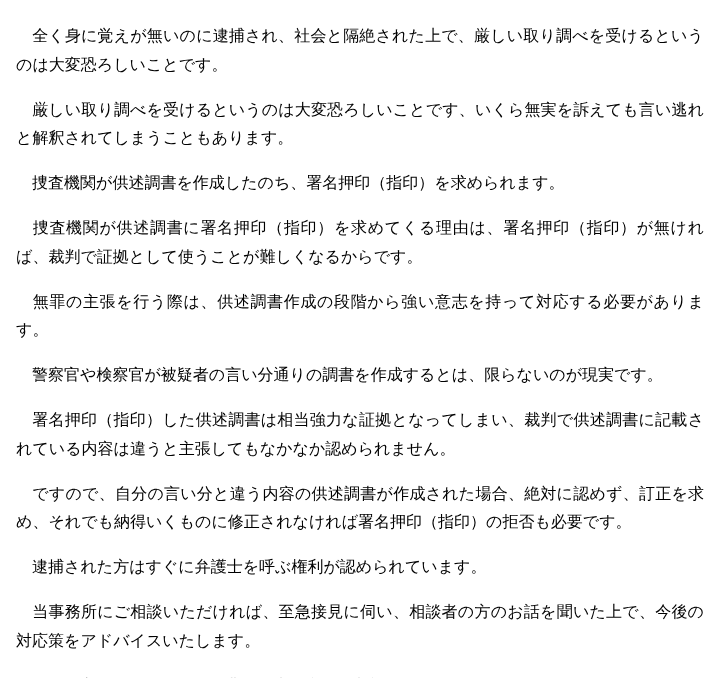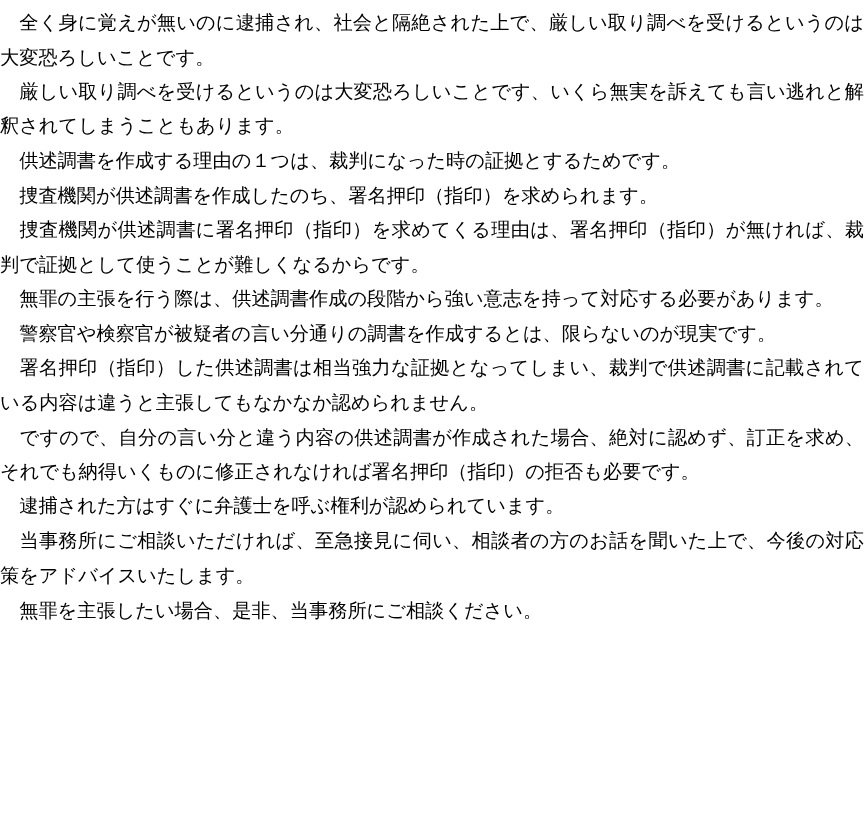--- a/index.html
+++ b/index.html
@@ -16,34 +16,33 @@
     box-sizing: border-box;
     width: 720px;
     padding: 6px 0 0 0;
     font-family: "Liberation Sans", "DejaVu Sans", sans-serif;
     font-size: 16px;
     line-height: 28.8px;
     color: #000000;
     text-align: justify;
   }
   .article p {
-    margin: 0;
+    margin: 16px;
     padding: 0;
     
     word-break: break-all;
     overflow-wrap: break-word;
   }
 </style>
 </head>
 <body>
 
 <main class="article">
   <p>　全く身に覚えが無いのに逮捕され、社会と隔絶された上で、厳しい取り調べを受けるというのは大変恐ろしいことです。</p>
   <p>　厳しい取り調べを受けるというのは大変恐ろしいことです、いくら無実を訴えても言い逃れと解釈されてしまうこともあります。</p>
-  <p>　供述調書を作成する理由の１つは、裁判になった時の証拠とするためです。</p>
   <p>　捜査機関が供述調書を作成したのち、署名押印（指印）を求められます。</p>
   <p>　捜査機関が供述調書に署名押印（指印）を求めてくる理由は、署名押印（指印）が無ければ、裁判で証拠として使うことが難しくなるからです。</p>
   <p>　無罪の主張を行う際は、供述調書作成の段階から強い意志を持って対応する必要があります。</p>
   <p>　警察官や検察官が被疑者の言い分通りの調書を作成するとは、限らないのが現実です。</p>
   <p>　署名押印（指印）した供述調書は相当強力な証拠となってしまい、裁判で供述調書に記載されている内容は違うと主張してもなかなか認められません。</p>
   <p>　ですので、自分の言い分と違う内容の供述調書が作成された場合、絶対に認めず、訂正を求め、それでも納得いくものに修正されなければ署名押印（指印）の拒否も必要です。</p>
   <p>　逮捕された方はすぐに弁護士を呼ぶ権利が認められています。</p>
   <p>　当事務所にご相談いただければ、至急接見に伺い、相談者の方のお話を聞いた上で、今後の対応策をアドバイスいたします。</p>
   <p>　無罪を主張したい場合、是非、当事務所にご相談ください。</p>
 </main>

